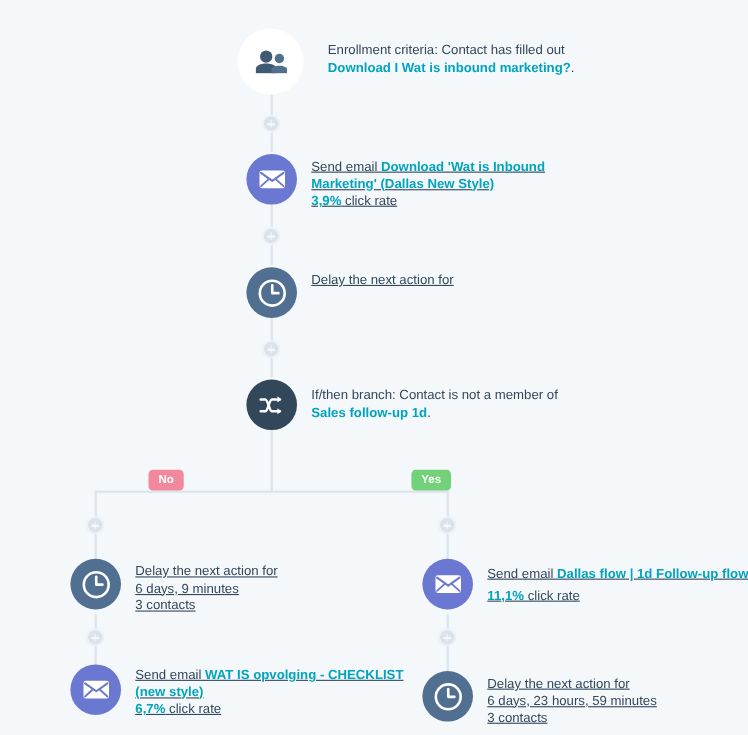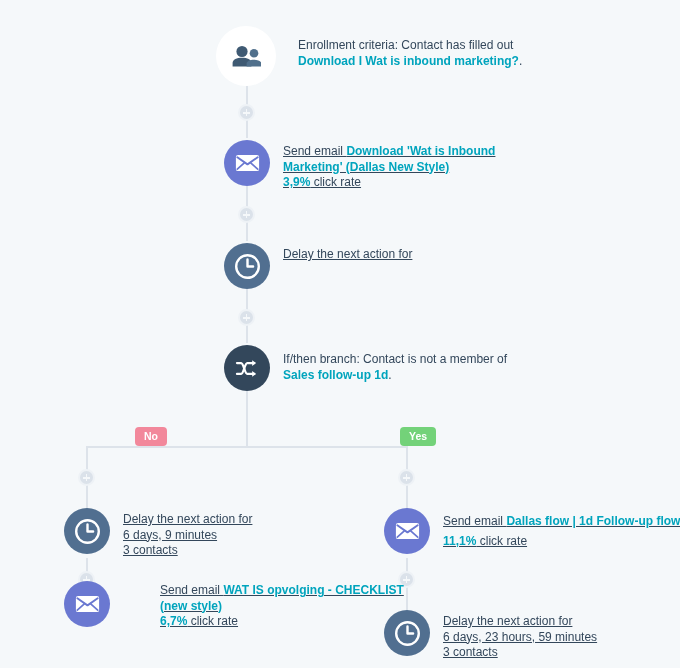--- a/index.html
+++ b/index.html
@@ -201,21 +201,21 @@
         <path d="M17.2 2.3 L20.9 5.1 L17.2 7.9 Z" fill="#ffffff"></path>
         <path d="M17.2 13.1 L20.9 15.9 L17.2 18.7 Z" fill="#ffffff"></path>
       </svg>
     </div>
     <div class="node-body w-main" style="padding-top:7px;">
       <span>If/then branch: Contact is not a member of </span><span class="link">Sales follow-up 1d</span><span>.</span>
     </div>
   </div>
 
   <div class="badge no" style="left:96px; top:427px;margin-left:39px;">No</div>
-  <div class="badge yes" style="left:400px; top:427px;text-align:right;">Yes</div>
+  <div class="badge yes" style="left:374px; top:427px;text-align:right;">Yes</div>
 
   <div class="node" style="left:64px; top:508px;">
     <div class="node-icon delay">
       <svg width="27" height="27" viewBox="0 0 27 27" aria-hidden="true">
         <circle cx="13.5" cy="13.5" r="11.3" fill="none" stroke="#ffffff" stroke-width="2.4"></circle>
         <path d="M13.5 6.4 V13.5 H19.1" fill="none" stroke="#ffffff" stroke-width="2.4" stroke-linecap="round" stroke-linejoin="round"></path>
       </svg>
     </div>
     <div class="node-body w-branch">
       <div class="line">Delay the next action for</div>
@@ -235,21 +235,21 @@
     <div class="node-body w-branch" style="padding-top:6px;">
       <div class="line">
         <span>Send email </span><span class="link">Dallas flow | 1d Follow-up flow</span>
       </div>
       <div class="line" style="margin-top:4px;">
         <span class="stat">11,1%</span><span> click rate</span>
       </div>
     </div>
   </div>
 
-  <div class="node" style="left:64px; top:581px;gap:37px;">
+  <div class="node" style="left:64px; top:604px;">
     <div class="node-icon email">
       <svg width="25" height="18" viewBox="0 0 25 18" aria-hidden="true">
         <rect x="0.9" y="0.9" width="23.2" height="16.2" rx="2.2" fill="#ffffff"></rect>
         <path d="M2.3 3.2 L12.5 10.4 L22.7 3.2" fill="none" stroke="#6a78d1" stroke-width="1.9" stroke-linecap="round" stroke-linejoin="round"></path>
         <path d="M2.3 15.2 L9.6 8.6 M22.7 15.2 L15.4 8.6" fill="none" stroke="#6a78d1" stroke-width="1.7" stroke-linecap="round"></path>
       </svg>
     </div>
     <div class="node-body w-branch" style="padding-top:2px;">
       <div class="line">
         <span>Send email </span><span class="link">WAT IS opvolging - CHECKLIST (new style)</span>

